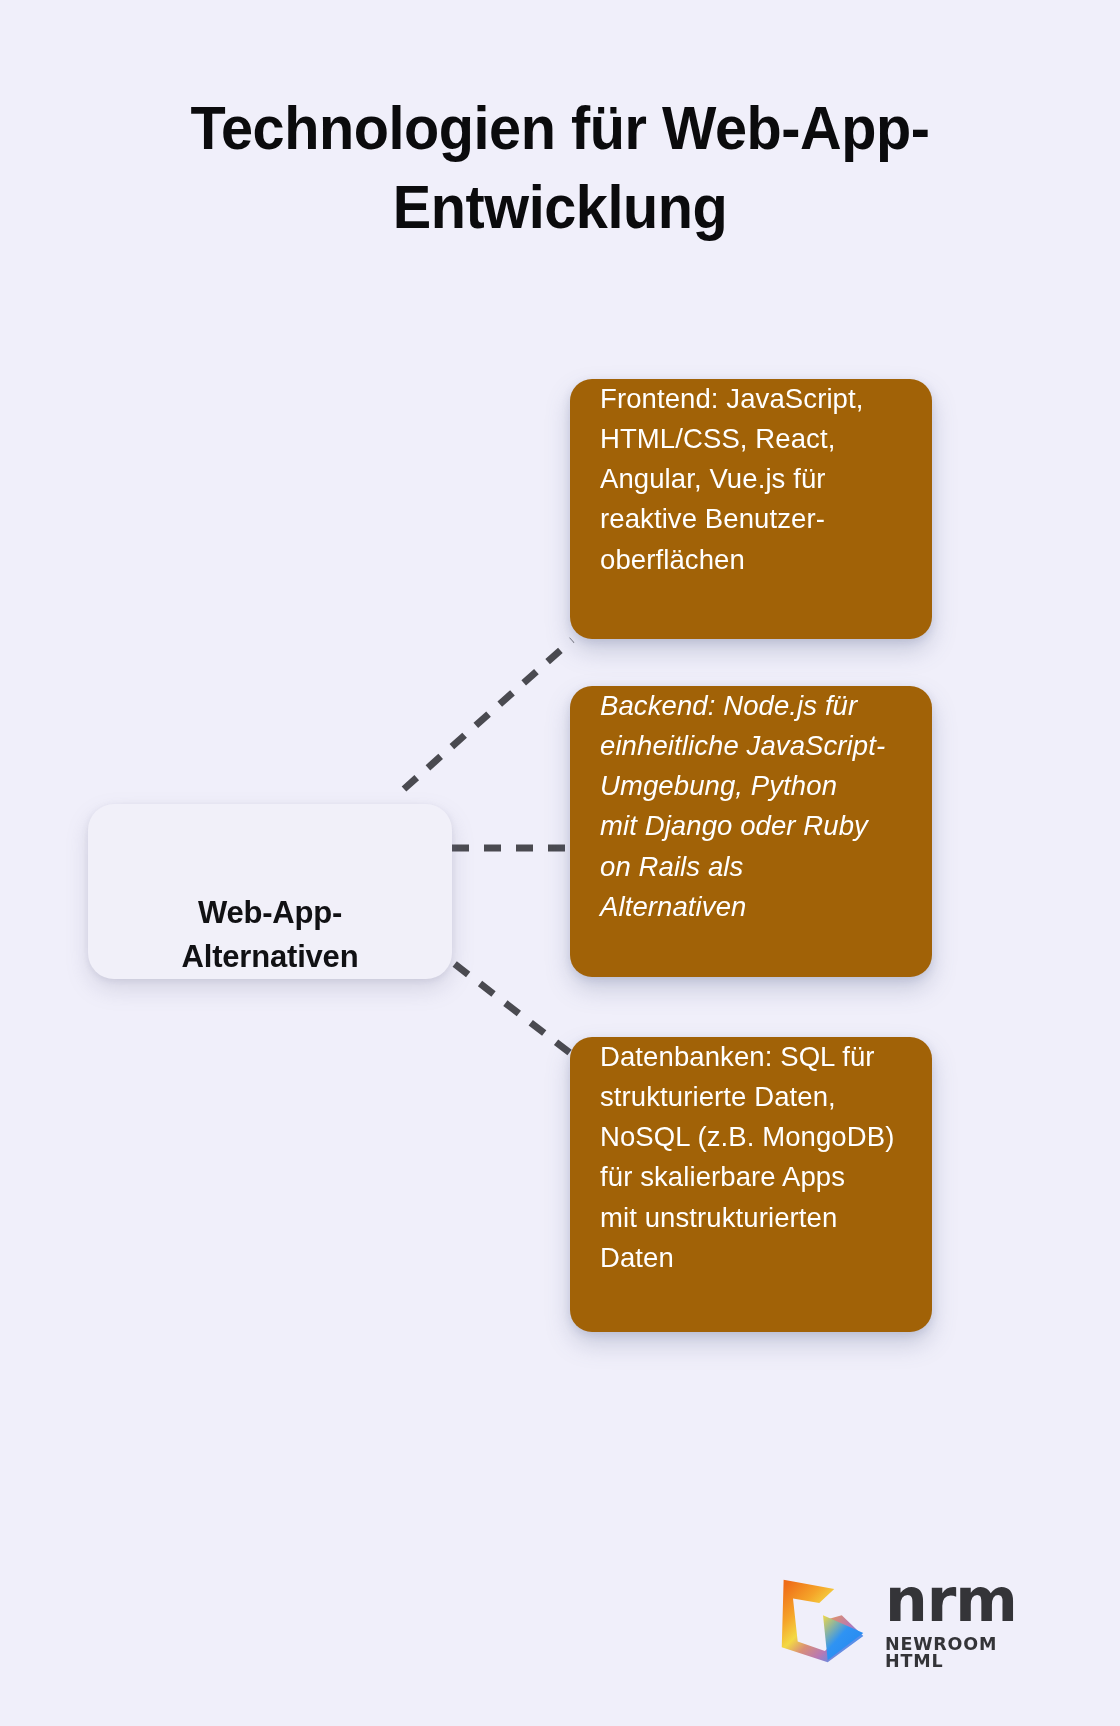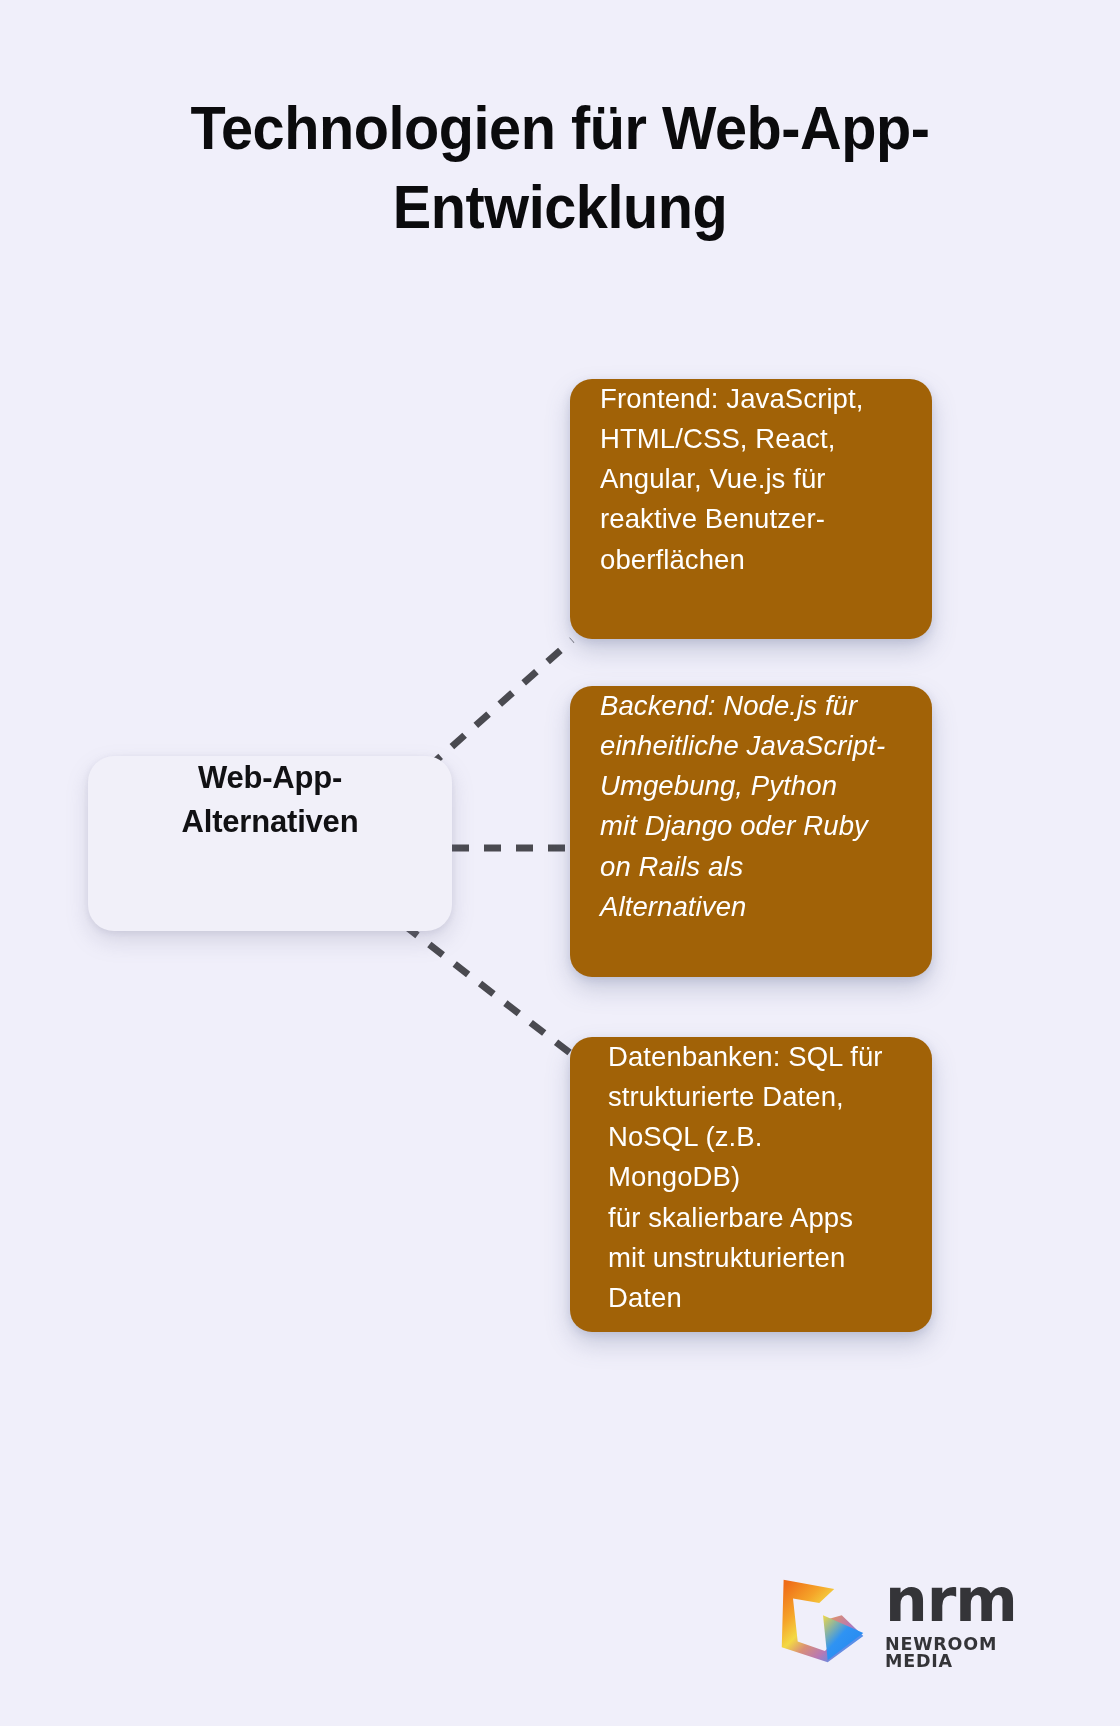--- a/index.html
+++ b/index.html
@@ -47,29 +47,29 @@
     top: 0;
     width: 1120px;
     height: 1726px;
     pointer-events: none;
   }
 
   
   .center-node {
     position: absolute;
     left: 88px;
-    top: 756px;
+    top: 804px;
     width: 364px;
     height: 175px;
     background: #f1f0f9;
     border-radius: 26px;
     box-shadow: 0 10px 22px rgba(120,120,150,0.22),
                 0 2px 6px rgba(120,120,150,0.14);
     display: flex;
-    align-items: flex-start;
+    align-items: flex-end;
     justify-content: center;
     text-align: center;
   }
   .center-node-label {
     font-family: "Liberation Sans", sans-serif;
     font-weight: 700;
     font-size: 31px;
     line-height: 1.42;
     color: #111114;
     letter-spacing: -0.2px;
@@ -92,21 +92,21 @@
     font-weight: 400;
     font-size: 27.5px;
     line-height: 1.46;
     padding: 0 36px 0 30px;
     white-space: pre-line;
     letter-spacing: 0.1px;
   }
 
   #branch-0 { left: 570px; top: 379px; width: 362px; height: 260px; }
   #branch-1 { left: 570px; top: 686px; width: 362px; height: 291px; font-style: italic; }
-  #branch-2 { left: 570px; top: 1037px; width: 362px; height: 295px; padding-left: 8px; }
+  #branch-2 { left: 570px; top: 1037px; width: 362px; height: 295px; }
 
   
   .logo {
     position: absolute;
     left: 775px;
     top: 1572px;
     width: 262px;
     height: 96px;
   }
   .logo-mark {
@@ -207,17 +207,17 @@
           <stop offset="100%" stop-color="#1f86f0"></stop>
         </linearGradient>
       </defs>
 
       <path d="M 8 6 L 62 16 L 46 31 L 18 26 L 23 72 L 52 82 L 68 66 L 52 49 L 70 44 L 93 66 L 55 94 L 6 78 Z" fill="url(#nrmgrad)"></path>
 
       <path d="M 50 44 L 93 63 L 55 92 Z" fill="url(#nrmgrad2)"></path>
     </svg>
     <div class="logo-word">
       <div class="logo-nrm">nrm</div>
-      <div class="logo-sub">NEWROOM MEDIA</div>
+      <div class="logo-sub">NEWROOM HTML</div>
     </div>
   </div>
 
 </div>
 
 </body></html>

